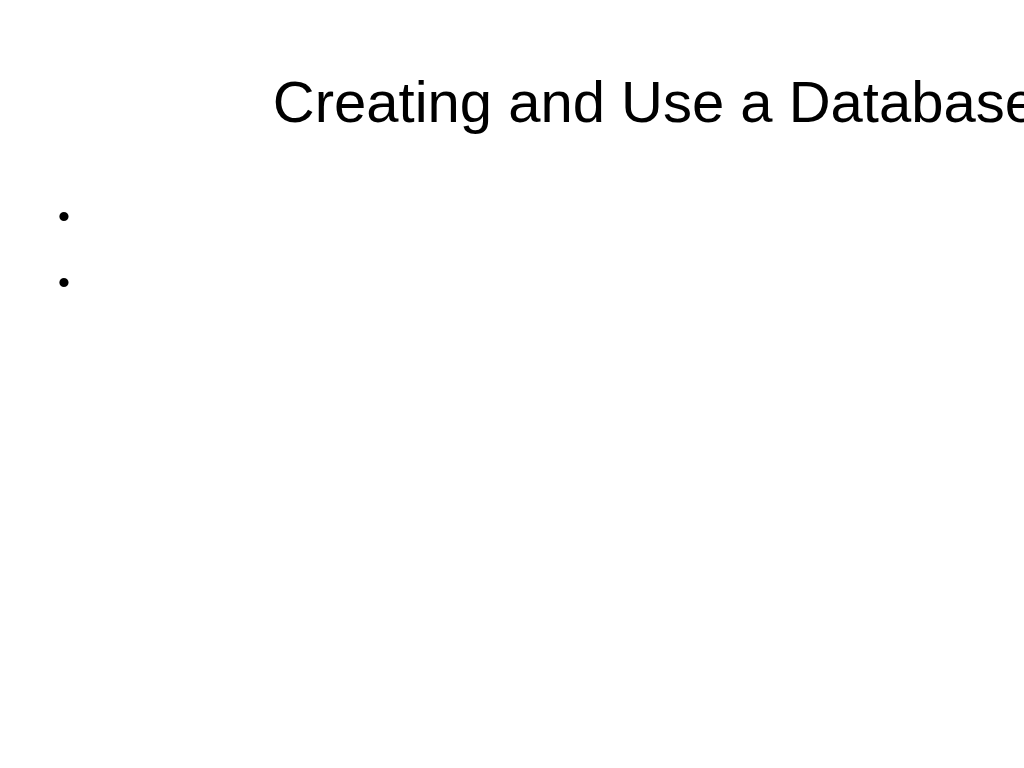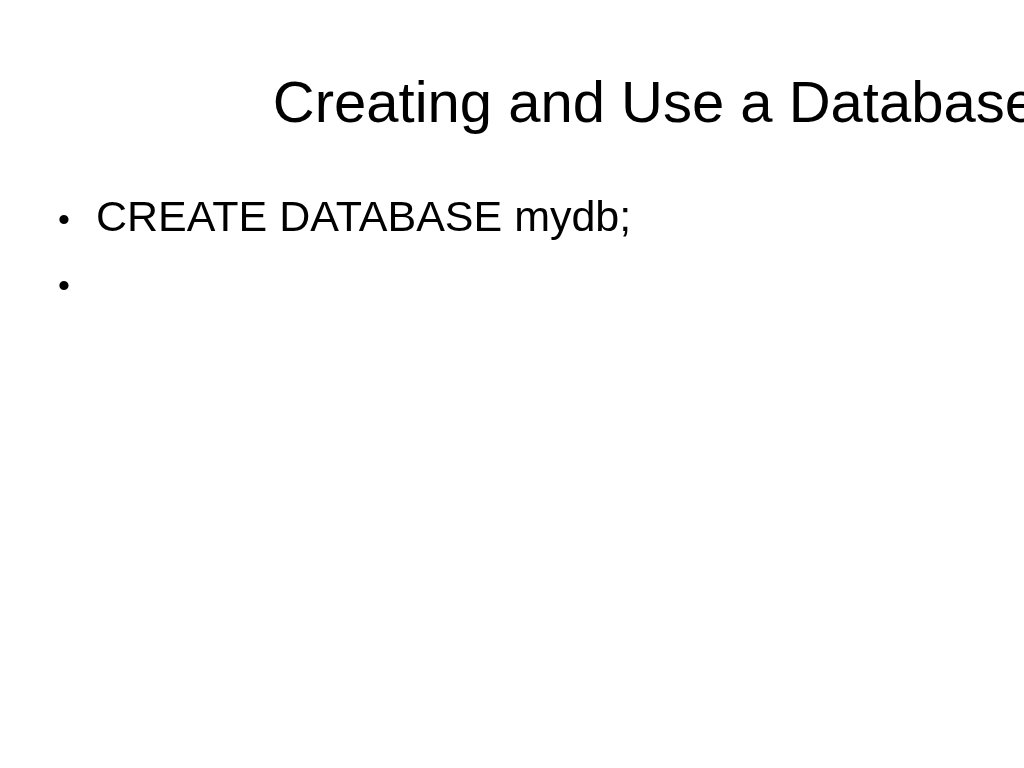--- a/index.html
+++ b/index.html
@@ -61,20 +61,19 @@
 </head>
 <body>
 
 <div class="slide">
 
   <h1 class="slide-title">Creating and Use a Database</h1>
 
   <ul class="bullet-list">
     <li class="bullet-item">
       <span class="bullet-glyph">•</span>
-      <span class="bullet-text">CREATE DATABASE mydb;</span>
     </li>
     <li class="bullet-item">
       <span class="bullet-glyph">•</span>
     </li>
   </ul>
 
 </div>
 
 </body></html>

